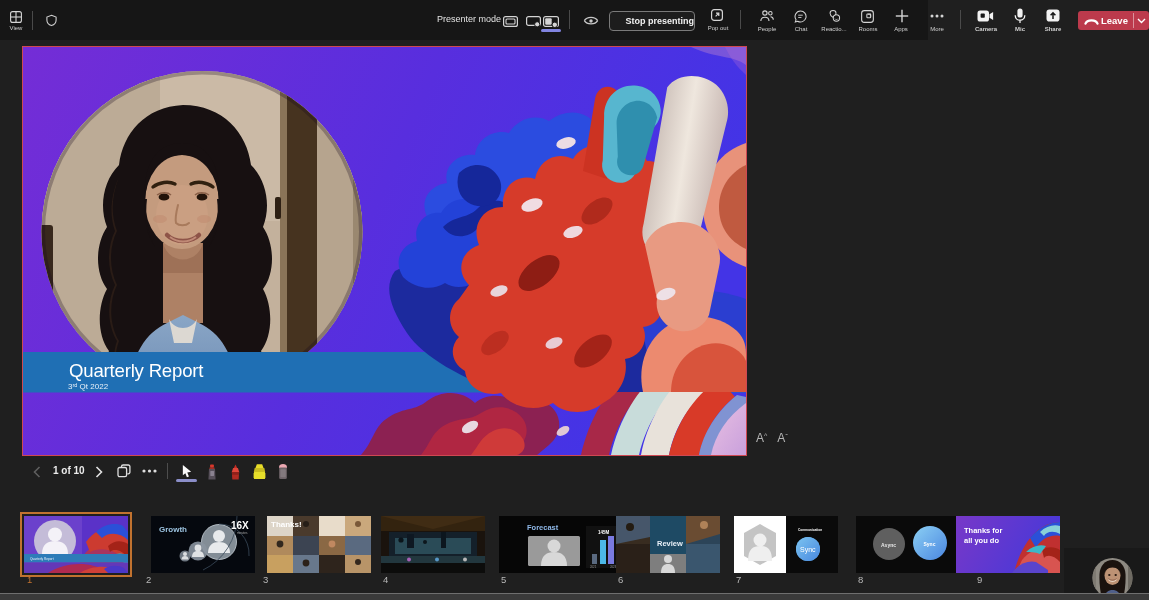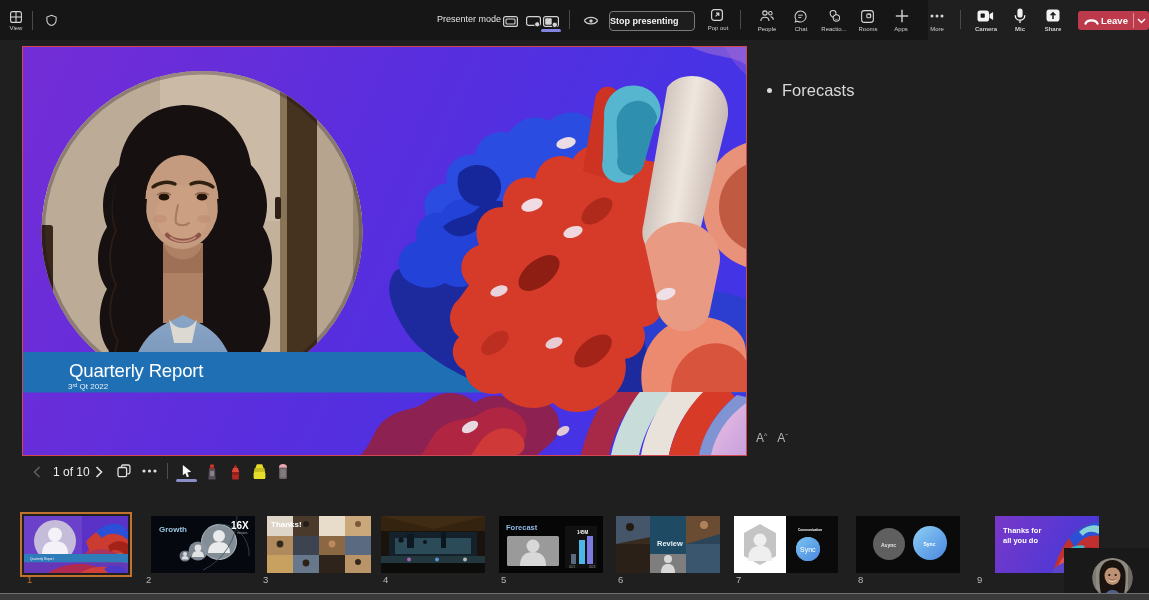--- a/index.html
+++ b/index.html
@@ -55,21 +55,21 @@
     </svg>
     <div class="abs" style="left:541px;top:29px;width:20px;height:2.5px;background:#8184e0;border-radius:2px;"></div>
     <div class="tbsep" style="left:569px;top:10px;height:19px;"></div>
 
     <svg class="abs" style="left:583px;top:14px" width="16" height="12" viewBox="0 0 24 18">
       <path d="M2 10 C6 3.5 18 3.5 22 10" fill="none" stroke="#c9c9c9" stroke-width="2"></path>
       <path d="M2 10 C6 16.5 18 16.5 22 10" fill="none" stroke="#c9c9c9" stroke-width="2"></path>
       <circle cx="12" cy="10.5" r="2.6" fill="#c9c9c9"></circle>
     </svg>
 
-    <div class="abs" style="left:609px;top:11px;width:84px;height:18px;border:1px solid #7a7a7a;border-radius:4px;background:#1d1d1d;color:#f2f2f2;font-size:9px;font-weight:bold;text-align:left;line-height:18px;">Stop presenting</div>
+    <div class="abs" style="left:609px;top:11px;width:84px;height:18px;border:1px solid #7a7a7a;border-radius:4px;background:#1d1d1d;color:#f2f2f2;font-size:9px;font-weight:bold;text-align:right;line-height:18px;">Stop presenting</div>
 
     <svg class="abs" style="left:711px;top:9px" width="12" height="12" viewBox="0 0 12 12">
       <rect x="0.6" y="0.6" width="10.8" height="10.8" rx="2.6" fill="none" stroke="#d4d4d4" stroke-width="1.2"></rect>
       <path d="M4.6 7.4 L7.6 4.4 M5 4.2h2.8v2.8" fill="none" stroke="#d4d4d4" stroke-width="1.2"></path>
     </svg>
     <div class="tblabel" style="left:700px;top:25px;width:36px;">Pop out</div>
     <div class="tbsep" style="left:740px;top:10px;height:19px;"></div>
 
     <svg class="abs" style="left:760px;top:10px" width="14" height="12" viewBox="0 0 20 17">
       <circle cx="7" cy="4.2" r="3.1" fill="none" stroke="#d4d4d4" stroke-width="1.6"></circle>
@@ -278,28 +278,27 @@
       <ellipse cx="643" cy="247" rx="10" ry="5.5" fill="#eee0e6" transform="rotate(-20 643 247)"></ellipse>
       <ellipse cx="476" cy="244" rx="9" ry="5" fill="#e8d4da" transform="rotate(-20 476 244)"></ellipse>
       <ellipse cx="531" cy="296" rx="9" ry="5" fill="#e8ccd4" transform="rotate(-22 531 296)"></ellipse>
     </g>
 
     <text x="46" y="330" letter-spacing="-0.2" font-size="18.6" fill="#ffffff" font-family="Liberation Sans,sans-serif">Quarterly Report</text>
     <text x="45" y="342" font-size="8" fill="#e8f0f8" font-family="Liberation Sans,sans-serif">3ʳᵈ Qt 2022</text>
   </svg>
   </div>
   <div id="notes">
-    <div class="b">Forecasts</div>
   </div>
   <div id="fontbtns" class="abs" style="left:756px;top:431px;color:#b4b4b4;font-size:12px;">A<span style="font-size:7px;vertical-align:4px;">^</span>&nbsp;&nbsp;&nbsp;A<span style="font-size:8px;vertical-align:3px;">ˇ</span></div>
   <div id="navbar">
     <svg class="abs" style="left:33px;top:466px" width="8" height="12" viewBox="0 0 8 12">
       <path d="M6.5 1 L1.5 6 L6.5 11" fill="none" stroke="#5f5f5f" stroke-width="1.6"></path>
     </svg>
-    <div class="abs" style="left:53px;top:465px;font-size:12px;color:#ececec;">1 of 10</div>
+    <div class="abs" style="left:53px;top:465px;font-size:10px;color:#ececec;font-weight:bold;">1 of 10</div>
     <svg class="abs" style="left:95px;top:466px" width="8" height="12" viewBox="0 0 8 12">
       <path d="M1.5 1 L6.5 6 L1.5 11" fill="none" stroke="#e2e2e2" stroke-width="1.6"></path>
     </svg>
     <svg class="abs" style="left:117px;top:464px" width="14" height="14" viewBox="0 0 14 14">
       <rect x="1" y="3.5" width="8.6" height="9.2" rx="1.6" fill="none" stroke="#dedede" stroke-width="1.3"></rect>
       <path d="M4.5 3.2V2.6a1.6 1.6 0 0 1 1.6-1.6h5.2a1.6 1.6 0 0 1 1.6 1.6v5.6a1.6 1.6 0 0 1-1.6 1.6h-1" fill="none" stroke="#dedede" stroke-width="1.3"></path>
     </svg>
     <svg class="abs" style="left:142px;top:469px" width="15" height="4" viewBox="0 0 15 4">
       <circle cx="2" cy="2" r="1.6" fill="#dedede"></circle>
       <circle cx="7.5" cy="2" r="1.6" fill="#dedede"></circle>
@@ -418,21 +417,21 @@
         <circle cx="44" cy="26" r="2" fill="#0c161c"></circle>
         <rect x="0" y="40" width="104" height="7" fill="#243c44" opacity="0.9"></rect>
         <circle cx="28" cy="43.5" r="2" fill="#a862b8"></circle>
         <circle cx="56" cy="43.5" r="2" fill="#5898c8"></circle>
         <circle cx="84" cy="43.5" r="2" fill="#b8b8b8"></circle>
         <rect x="0" y="47" width="104" height="10" fill="#0c0c0b"></rect>
       </svg>
     </div>
     <div class="tnum" style="left:383px;">4</div>
 
-    <div class="thumb" style="left:499px;background:#060606;">
+    <div class="thumb" style="left:499px;background:#060606;padding-left:21px;">
       <svg width="104" height="57" viewBox="0 0 104 57">
         <text x="7" y="14" font-size="7.5" font-weight="bold" fill="#8fb8e8">Forecast</text>
         <rect x="8" y="20" width="52" height="30" rx="1.5" fill="#9a9a9a"></rect>
         <circle cx="34" cy="30" r="6.5" fill="#d8d8d8"></circle>
         <path d="M21,50 C21,39 27,36 34,36 C41,36 47,39 47,50 Z" fill="#d8d8d8"></path>
         <rect x="66" y="10" width="32" height="42" fill="#111"></rect>
         <text x="78" y="18" font-size="4.5" font-weight="bold" fill="#fff">145M</text>
         <rect x="72" y="38" width="5" height="10" fill="#5a6a80"></rect>
         <rect x="80" y="24" width="6" height="24" fill="#4cb8e8"></rect>
         <rect x="88" y="20" width="6" height="28" fill="#7a7ae0"></rect>
@@ -492,21 +491,21 @@
         <defs>
           <linearGradient id="tg8" x1="0" y1="0" x2="1" y2="1">
             <stop offset="0" stop-color="#8cd0f4"></stop>
             <stop offset="1" stop-color="#4a86e0"></stop>
           </linearGradient>
         </defs>
       </svg>
     </div>
     <div class="tnum" style="left:858px;">8</div>
 
-    <div class="thumb" style="left:975px;padding-left:20px;">
+    <div class="thumb" style="left:936px;padding-left:20px;">
       <svg width="104" height="57" viewBox="0 0 104 57">
         <defs>
           <linearGradient id="tg9" x1="0" y1="0" x2="1" y2="0.3">
             <stop offset="0" stop-color="#7838c8"></stop>
             <stop offset="1" stop-color="#4838d8"></stop>
           </linearGradient>
         </defs>
         <rect width="104" height="57" fill="url(#tg9)"></rect>
         <path d="M58,57 C62,40 70,24 82,14 C90,8 98,6 104,6 L104,57 Z" fill="#c03030"></path>
         <path d="M74,22 C82,12 94,6 104,6 L104,20 C94,18 84,24 80,32 Z" fill="#2b50d8"></path>

